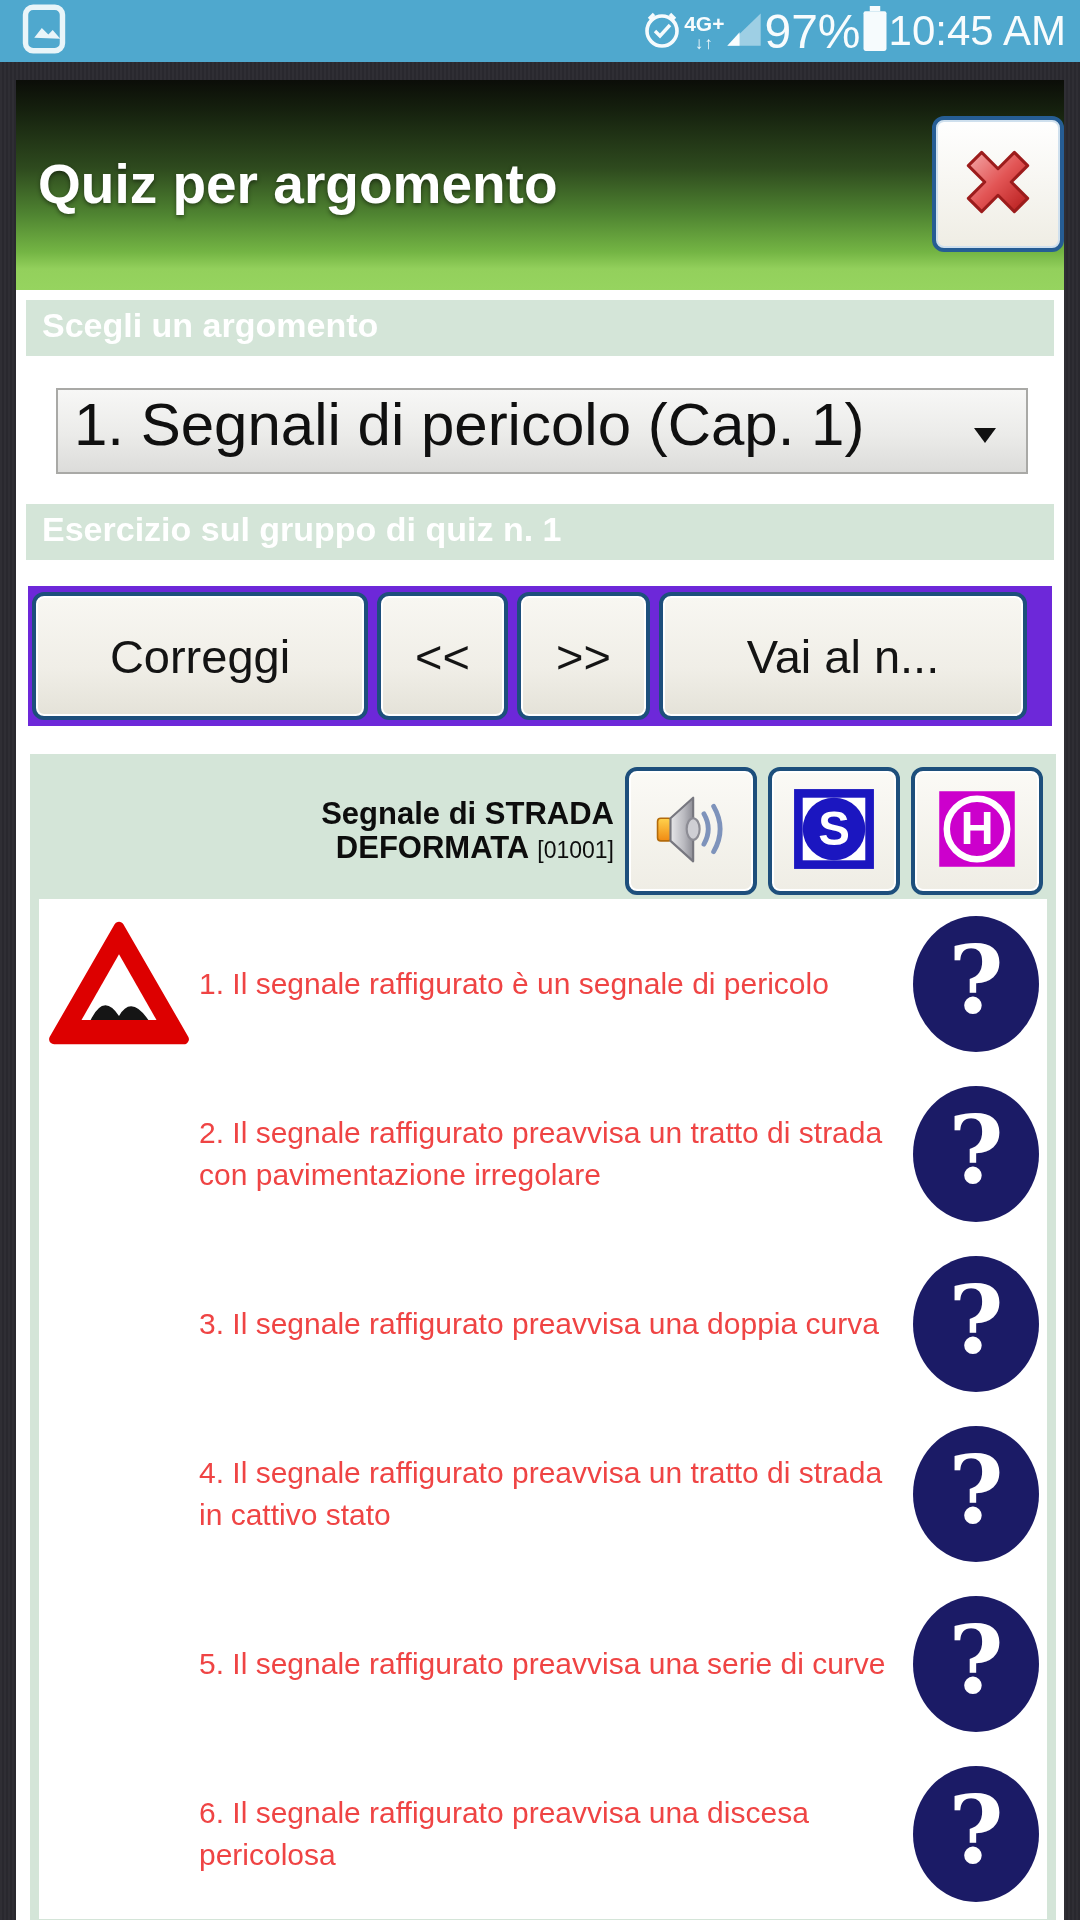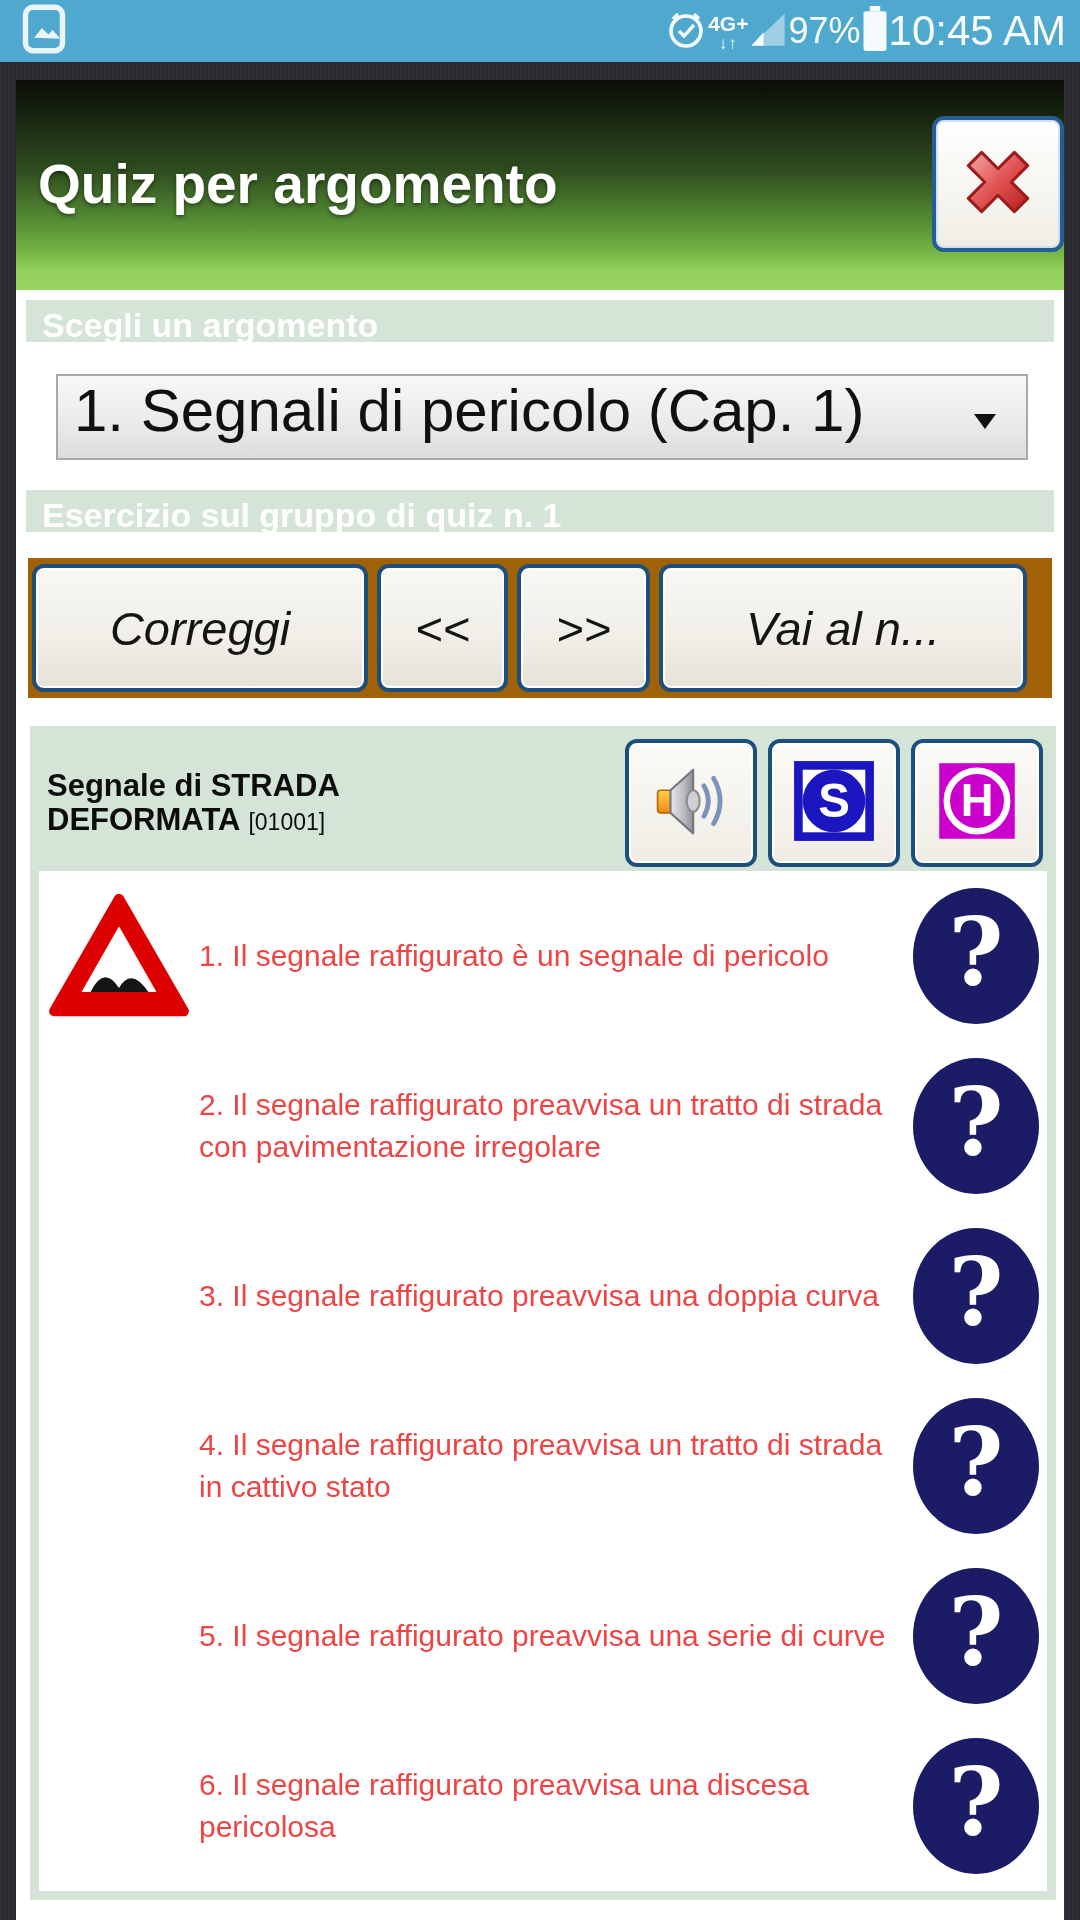--- a/index.html
+++ b/index.html
@@ -10,21 +10,21 @@
     background-image:repeating-linear-gradient(90deg, rgba(255,255,255,.02) 0 2px, rgba(0,0,0,.05) 2px 4px);
   }
 
   
   .status-bar{
     height:62px; background:#4fa8ce; display:flex; align-items:center;
     padding:0 14px 0 20px; color:rgba(255,255,255,.96);
   }
   .sb-left{ display:flex; align-items:center; }
   .sb-right{ margin-left:auto; display:flex; align-items:center; }
-  .sb-txt{ font-size:36px; font-weight:400; letter-spacing:0; }
+  .sb-txt{ font-size:48px; font-weight:400; letter-spacing:0; }
   .sb-time{ font-size:42px; }
   .net-block{ display:flex; flex-direction:column; align-items:center; line-height:1; margin-top:2px;}
   .net-label{ font-size:21px; font-weight:bold; }
   .net-arrows{ font-size:17px; letter-spacing:1px; margin-top:1px; }
 
   
   .page{ width:1048px; margin:18px 16px 0 16px; background:#ffffff; height:1840px; }
 
   
   .app-header{
@@ -37,21 +37,21 @@
   }
   .close-btn{
     position:absolute; right:0px; top:36px; width:132px; height:136px;
     background:linear-gradient(180deg,#ffffff,#efede4); border:4px solid #265d94;
     border-radius:12px; display:flex; align-items:center; justify-content:center;
     box-shadow:0 0 0 2px #cfe0ee inset;
   }
 
   
   .section-bar{
-    height:42px; margin:0 10px; background:#d4e5d8; color:#ffffff;
+    height:56px; margin:0 10px; background:#d4e5d8; color:#ffffff;
     font-size:34px; font-weight:bold; line-height:50px; padding-left:16px;
     white-space:nowrap; overflow:hidden;
   }
   .bar1{ margin-top:10px; }
   .bar2{ margin-top:30px; }
 
   
   .topic-select{
     margin:32px 36px 0 40px; height:86px;
     background:linear-gradient(180deg,#f7f7f6 0%,#ebebe9 55%,#dcdcda 100%);
@@ -60,41 +60,41 @@
   }
   .topic-select-text{ font-size:60px; color:#101010; white-space:nowrap; }
   .select-arrow{
     position:absolute; right:30px; top:38px; width:0; height:0;
     border-left:11px solid transparent; border-right:11px solid transparent;
     border-top:15px solid #111;
   }
 
   
   .toolbar{
-    margin:26px 12px 0 12px; height:140px; background:#a16207;
-    display:flex; align-items:center; padding:5px 4px; gap:9px;font-style:italic;
+    margin:26px 12px 0 12px; height:140px; background:#6d28d9;
+    display:flex; align-items:center; padding:5px 4px; gap:9px;
   }
   .tb-btn{
     height:128px; border:4px solid #1d4f7c; border-radius:12px;
     background:linear-gradient(180deg,#f8f7f2 0%,#f0eee7 60%,#e4e2d8 100%);
     font-family:"Liberation Sans",sans-serif;
     font-size:47px; color:#141414; display:flex; align-items:center; justify-content:center;
     box-shadow:0 0 0 2px #ffffff inset;
   }
   .tb-correggi{ width:336px; }
   .tb-prev{ width:131px; }
   .tb-next{ width:133px; }
   .tb-goto{ width:368px; }
 
   
   .panel{ margin:28px 8px 0 14px; border:9px solid #d4e5d8; background:#fff; }
   .panel-header{
     height:136px; background:#d4e5d8; display:flex; align-items:center; padding:0 4px 0 8px;
   }
-  .panel-title{ flex:1; color:#0d0d0d; line-height:1.1; }
+  .panel-title{ flex:1; color:#0d0d0d; line-height:1.1;text-align:right; }
   .panel-title b{ font-size:31px; font-weight:bold; }
   .panel-title .code{ font-size:23px; font-weight:normal; margin-left:8px; }
   .ph-btn{
     width:132px; height:128px; margin-left:11px; flex:0 0 auto;
     border:4px solid #1d4f7c; border-radius:12px;
     background:linear-gradient(180deg,#fbfaf6,#efede5);
     display:flex; align-items:center; justify-content:center;
     box-shadow:0 0 0 2px #ffffff inset;
   }
 

